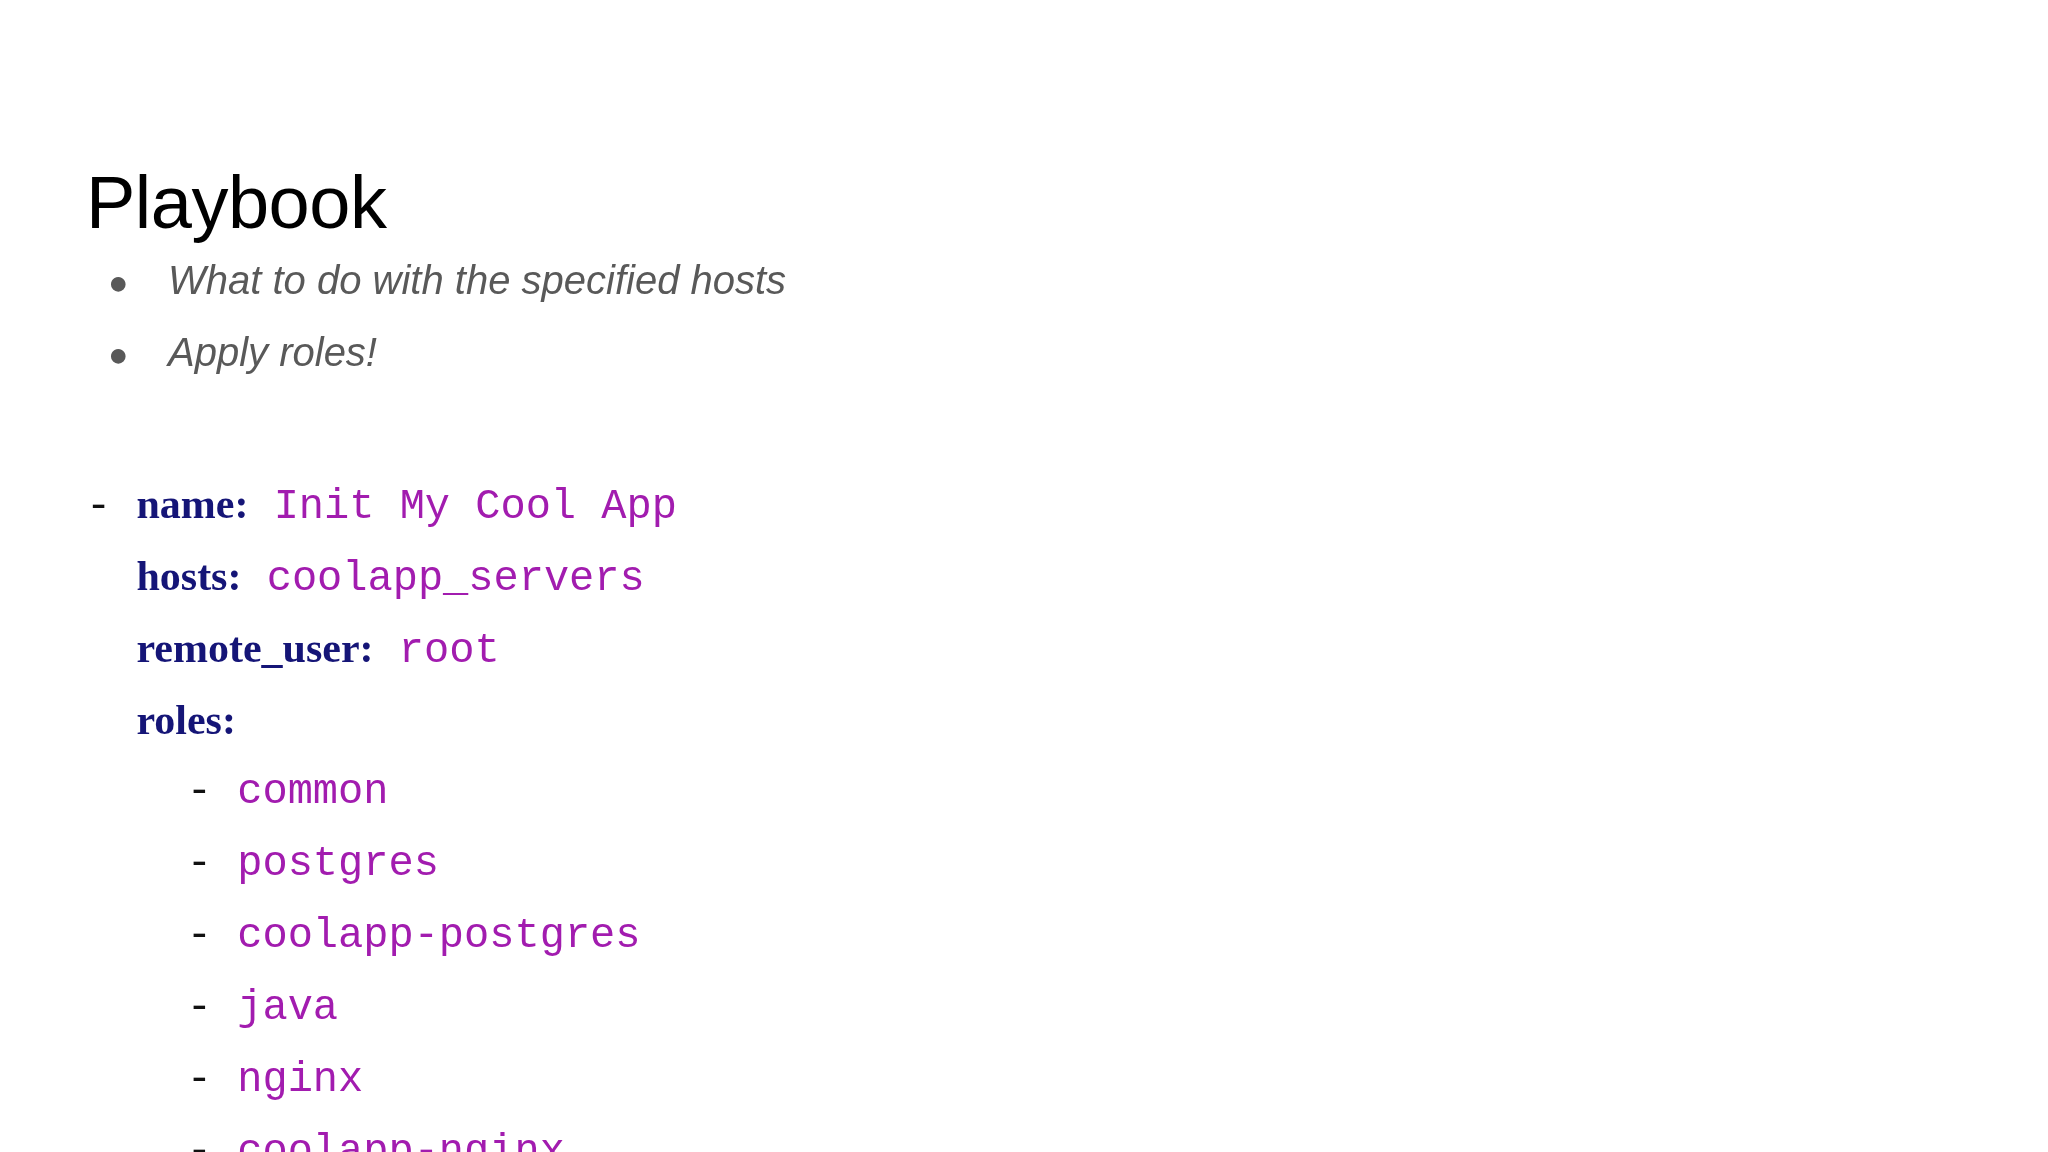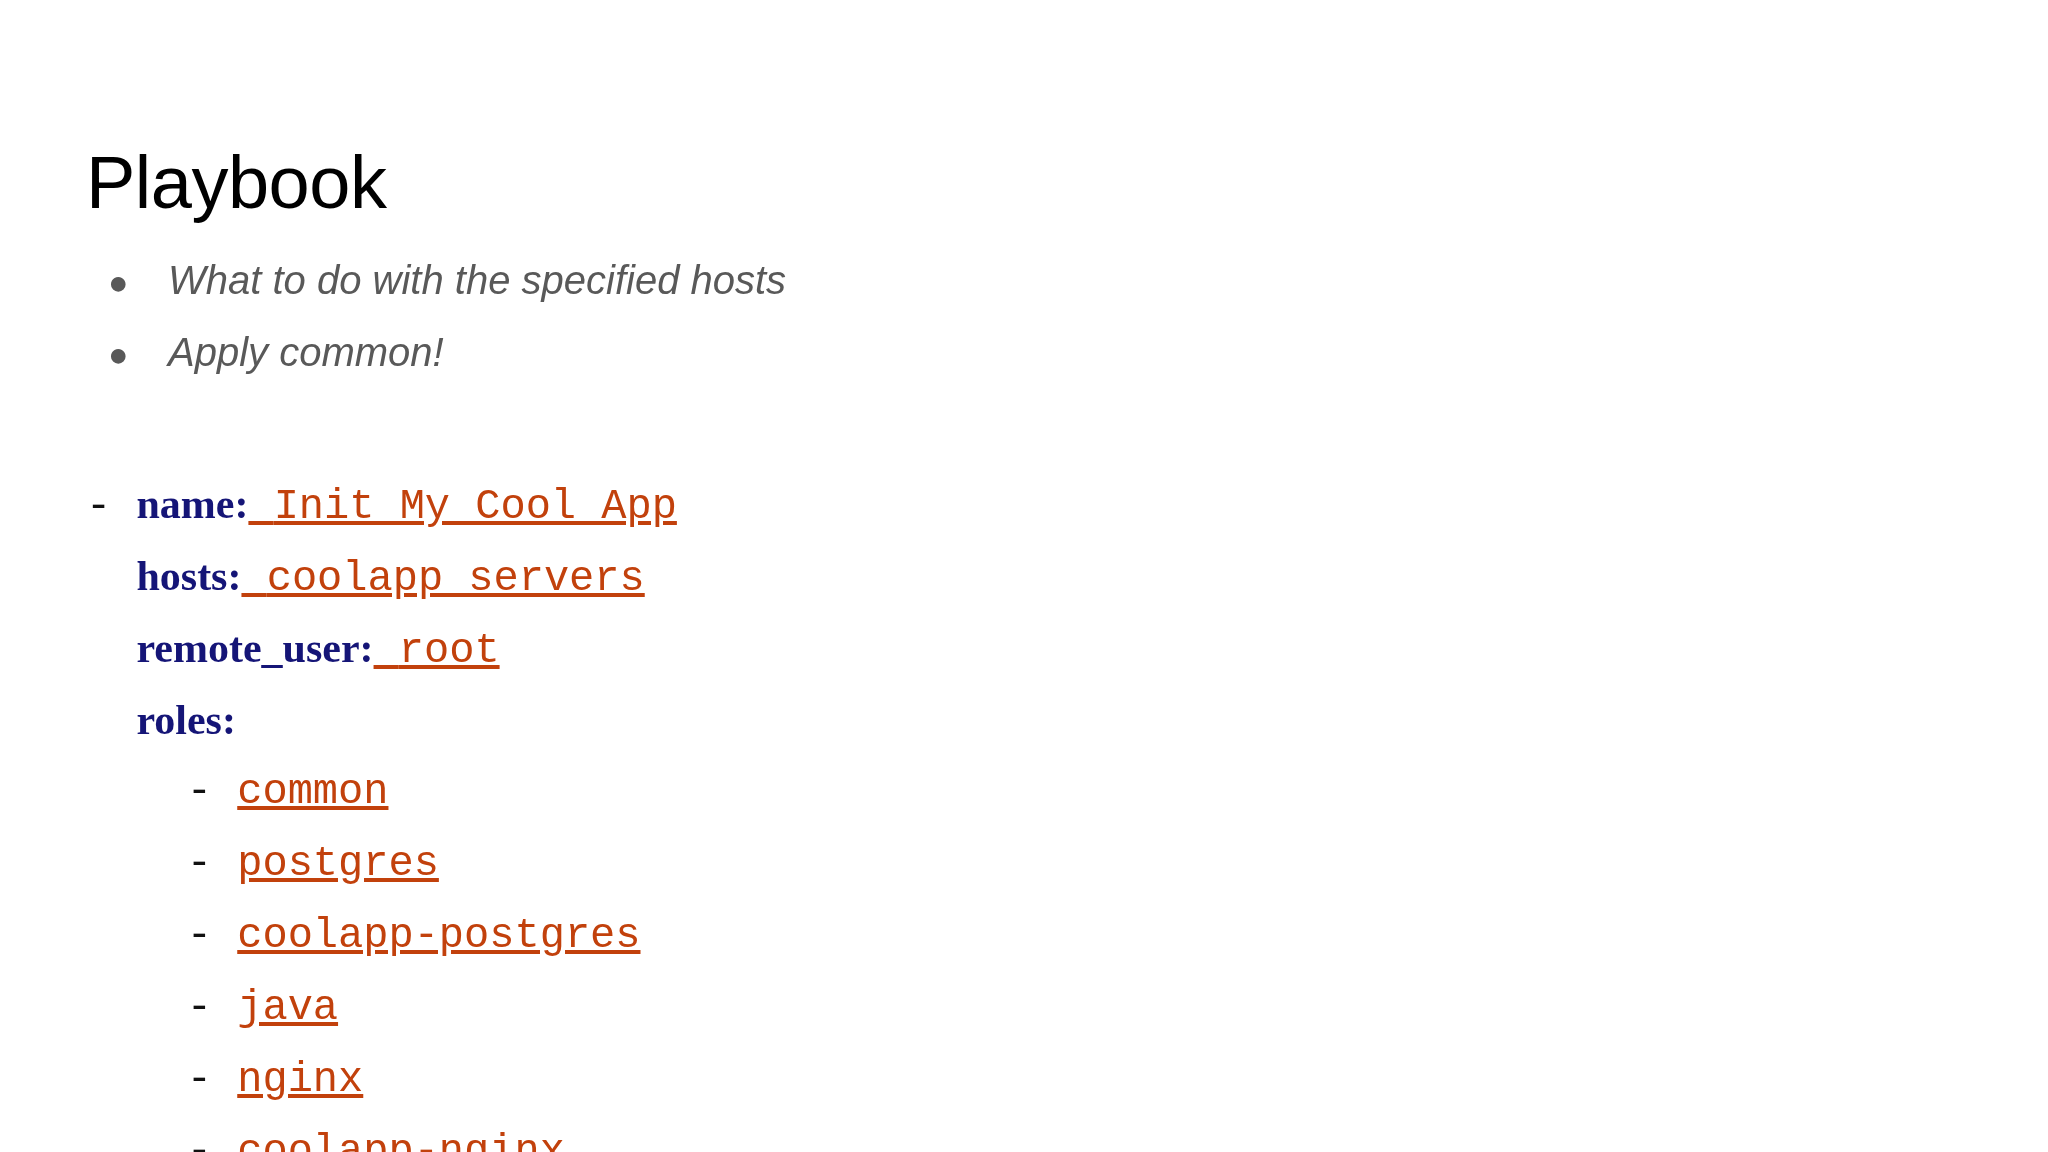--- a/index.html
+++ b/index.html
@@ -20,21 +20,21 @@
     width: 2048px;
     height: 1152px;
     background: #ffffff;
     box-sizing: border-box;
   }
 
   
   .slide-title {
     position: absolute;
     left: 86px;
-    top: 96px;
+    top: 116px;
     font-family: "Liberation Sans", sans-serif;
     font-size: 74px;
     font-weight: 400;
     line-height: 1.0;
     color: #000000;
     letter-spacing: -0.5px;
     white-space: nowrap;
   }
 
   
@@ -86,42 +86,41 @@
   .code-line {
     white-space: pre;
     height: 72px;
   }
   .yaml-key {
     color: #151577;
     font-weight: 700;
     font-family: Liberation Serif, serif;
   }
   .yaml-val {
-    color: #c2410c;
+    color: #a21caf;
     font-weight: 400;
-    text-decoration: underline;
   }
   .yaml-dash {
     color: #111111;
     font-weight: 400;
   }
 </style>
 </head>
 <body>
 
 <div class="slide">
 
   <h1 class="slide-title">Playbook</h1>
 
   <ul class="bullet-list">
     <li class="bullet-item">
       <span class="bullet-marker">●</span>
       <span class="bullet-text">What to do with the specified hosts</span>
     </li>
     <li class="bullet-item">
       <span class="bullet-marker">●</span>
-      <span class="bullet-text">Apply common!</span>
+      <span class="bullet-text">Apply roles!</span>
     </li>
   </ul>
 
   <pre class="code-block"><div class="code-line"><span class="yaml-dash">- </span><span class="yaml-key">name:</span><span class="yaml-val"> </span><span class="yaml-val">Init My Cool App</span></div><div class="code-line"><span class="yaml-dash">  </span><span class="yaml-key">hosts:</span><span class="yaml-val"> </span><span class="yaml-val">coolapp_servers</span></div><div class="code-line"><span class="yaml-dash">  </span><span class="yaml-key">remote_user:</span><span class="yaml-val"> </span><span class="yaml-val">root</span></div><div class="code-line"><span class="yaml-dash">  </span><span class="yaml-key">roles:</span><span class="yaml-val"></span><span class="yaml-val"></span></div><div class="code-line"><span class="yaml-dash">    - </span><span class="yaml-val">common</span></div><div class="code-line"><span class="yaml-dash">    - </span><span class="yaml-val">postgres</span></div><div class="code-line"><span class="yaml-dash">    - </span><span class="yaml-val">coolapp-postgres</span></div><div class="code-line"><span class="yaml-dash">    - </span><span class="yaml-val">java</span></div><div class="code-line"><span class="yaml-dash">    - </span><span class="yaml-val">nginx</span></div><div class="code-line"><span class="yaml-dash">    - </span><span class="yaml-val">coolapp-nginx</span></div></pre>
 
 </div>
 
 </body></html>

